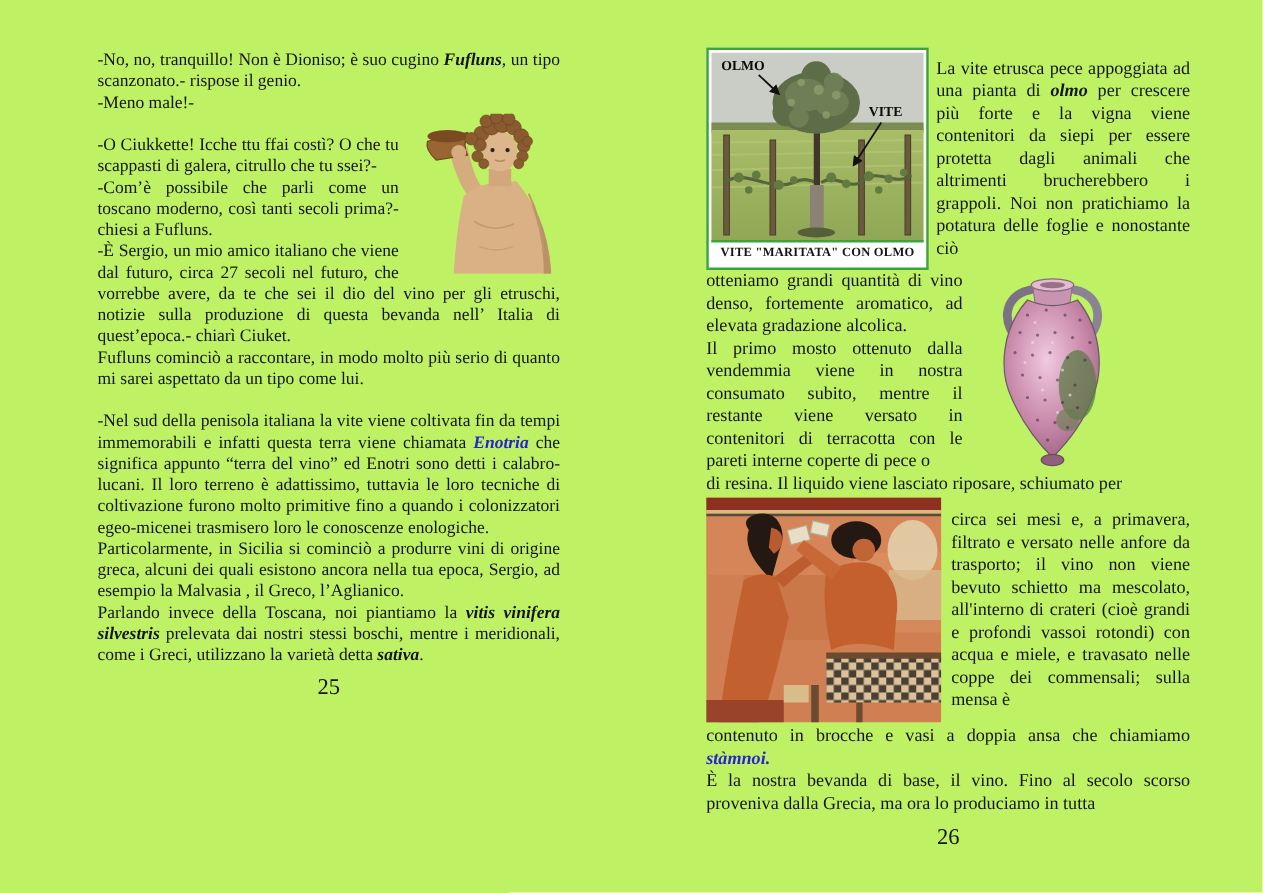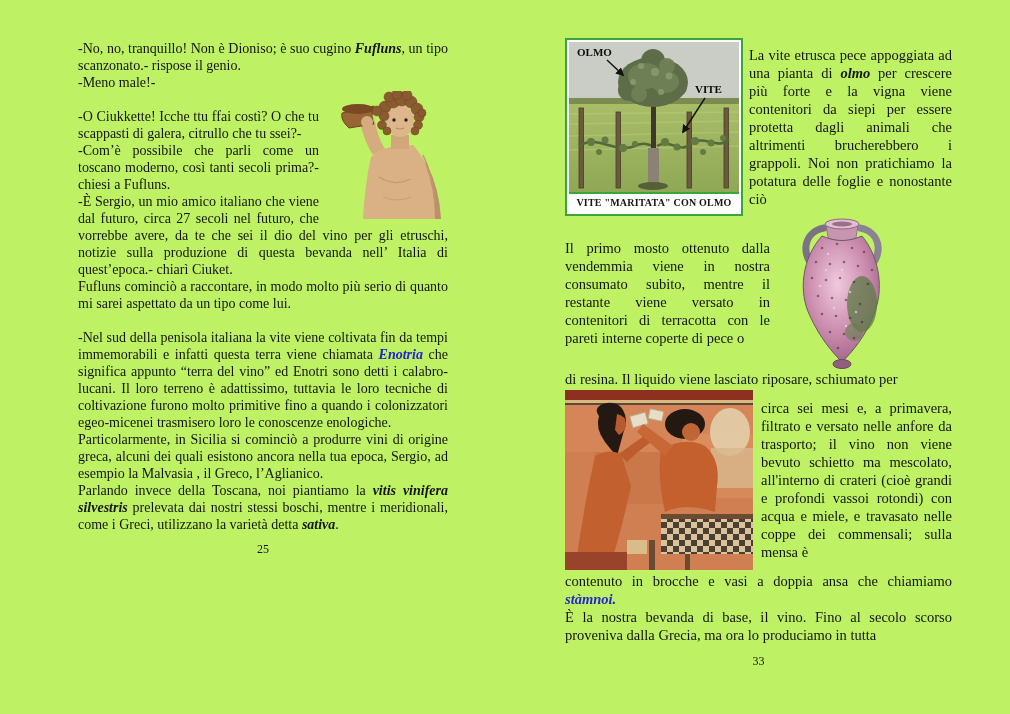--- a/index.html
+++ b/index.html
@@ -6,21 +6,21 @@
   .sheet{position:relative;width:1010px;height:714px;background:#bef264;overflow:hidden;
          font-family:"Liberation Serif", serif;color:#141414;}
   .page{position:absolute;}
   .page-left{left:78px;top:40px;width:370px;font-size:14px;line-height:17px;}
   .page-right{left:565px;top:38px;width:387px;font-size:14.5px;line-height:18px;}
   p.para{margin:0;text-align:justify;}
   .blank{height:17px;}
   .bi{font-weight:bold;font-style:italic;}
   .biu{font-weight:bold;font-style:italic;}
   .blue{color:var(--accent-blue,#2525cd);}
-  .pagenum{text-align:center;font-size:12px;margin-top:8px;}
+  .pagenum{text-align:center;font-size:18px;margin-top:8px;}
   
   .statue-float{float:right;width:135px;height:128px;margin:0 -14px 2px 8px;}
   .statue-float svg{display:block;width:100%;height:100%;}
   
   .row{display:flex;align-items:center;}
   .photo-frame{flex:none;box-sizing:border-box;width:178px;height:178px;border:2px solid var(--frame-green,#3da33d);
                padding:2px;background:#ffffff;margin-right:6px;}
   .photo-frame svg{display:block;width:170px;height:150px;}
   .photo-caption{box-sizing:border-box;height:20px;border-top:2px solid var(--frame-green,#3da33d);
                  font-size:10px;font-weight:bold;text-align:center;line-height:17px;letter-spacing:.2px;background:#fff;}
@@ -168,20 +168,21 @@
           <text x="126" y="51" font-size="11" font-weight="bold" font-family="Liberation Serif, serif" fill="#0a0a0a">VITE</text>
           <line x1="136" y1="56" x2="114" y2="90" stroke="#111" stroke-width="1.4" marker-end="url(#arr)"></line>
         </svg>
         <div class="photo-caption">VITE "MARITATA" CON OLMO</div>
       </div>
       <p class="para col"><span>La vite etrusca pece appoggiata ad una pianta di </span><span class="bi">olmo</span><span> per crescere più forte e la vigna  viene contenitori da siepi per essere protetta dagli animali che altrimenti brucherebbero i grappoli. Noi non pratichiamo la potatura delle foglie e nonostante ciò</span></p>
     </div>
 
     <div class="row">
       <div class="colL">
+        <p class="para">otteniamo  grandi quantità di vino denso, fortemente aromatico, ad elevata gradazione alcolica.</p>
         <p class="para">Il primo mosto ottenuto dalla vendemmia viene in nostra consumato subito, mentre il restante viene versato in contenitori di terracotta con le pareti interne coperte di pece o</p>
       </div>
       <div class="amphora">
         <svg viewBox="0 0 100 152" xmlns="http://www.w3.org/2000/svg">
           <defs>
             <radialGradient id="ag" cx="45%" cy="38%" r="75%">
               <stop offset="0" stop-color="#f0cade"></stop>
                 <stop offset="0.55" stop-color="#c888aa"></stop>
                 <stop offset="1" stop-color="#8f5678"></stop>
             </radialGradient>
@@ -286,16 +287,16 @@
           <rect x="84" y="150" width="6" height="30" fill="#6a4a30"></rect>
           <rect x="120" y="164" width="5" height="16" fill="#6a4a30"></rect>
           <rect x="62" y="150" width="20" height="14" fill="#d8bc8a"></rect>
         </svg>
       </div>
       <p class="para col">circa sei mesi e, a primavera, filtrato e versato nelle anfore da trasporto; il vino non viene bevuto schietto ma mescolato, all'interno di crateri (cioè grandi e profondi vassoi rotondi) con acqua e miele, e travasato nelle coppe dei commensali; sulla mensa è</p>
     </div>
 
     <p class="para"><span>contenuto in brocche e vasi a doppia ansa che chiamiamo </span><span class="bi blue">stàmnoi.</span></p>
     <p class="para">È la nostra bevanda di base, il vino. Fino al secolo scorso proveniva dalla Grecia, ma ora lo produciamo in tutta</p>
-    <div class="pagenum">33</div>
+    <div class="pagenum">26</div>
   </div>
 
 </div>
 
 </body></html>

